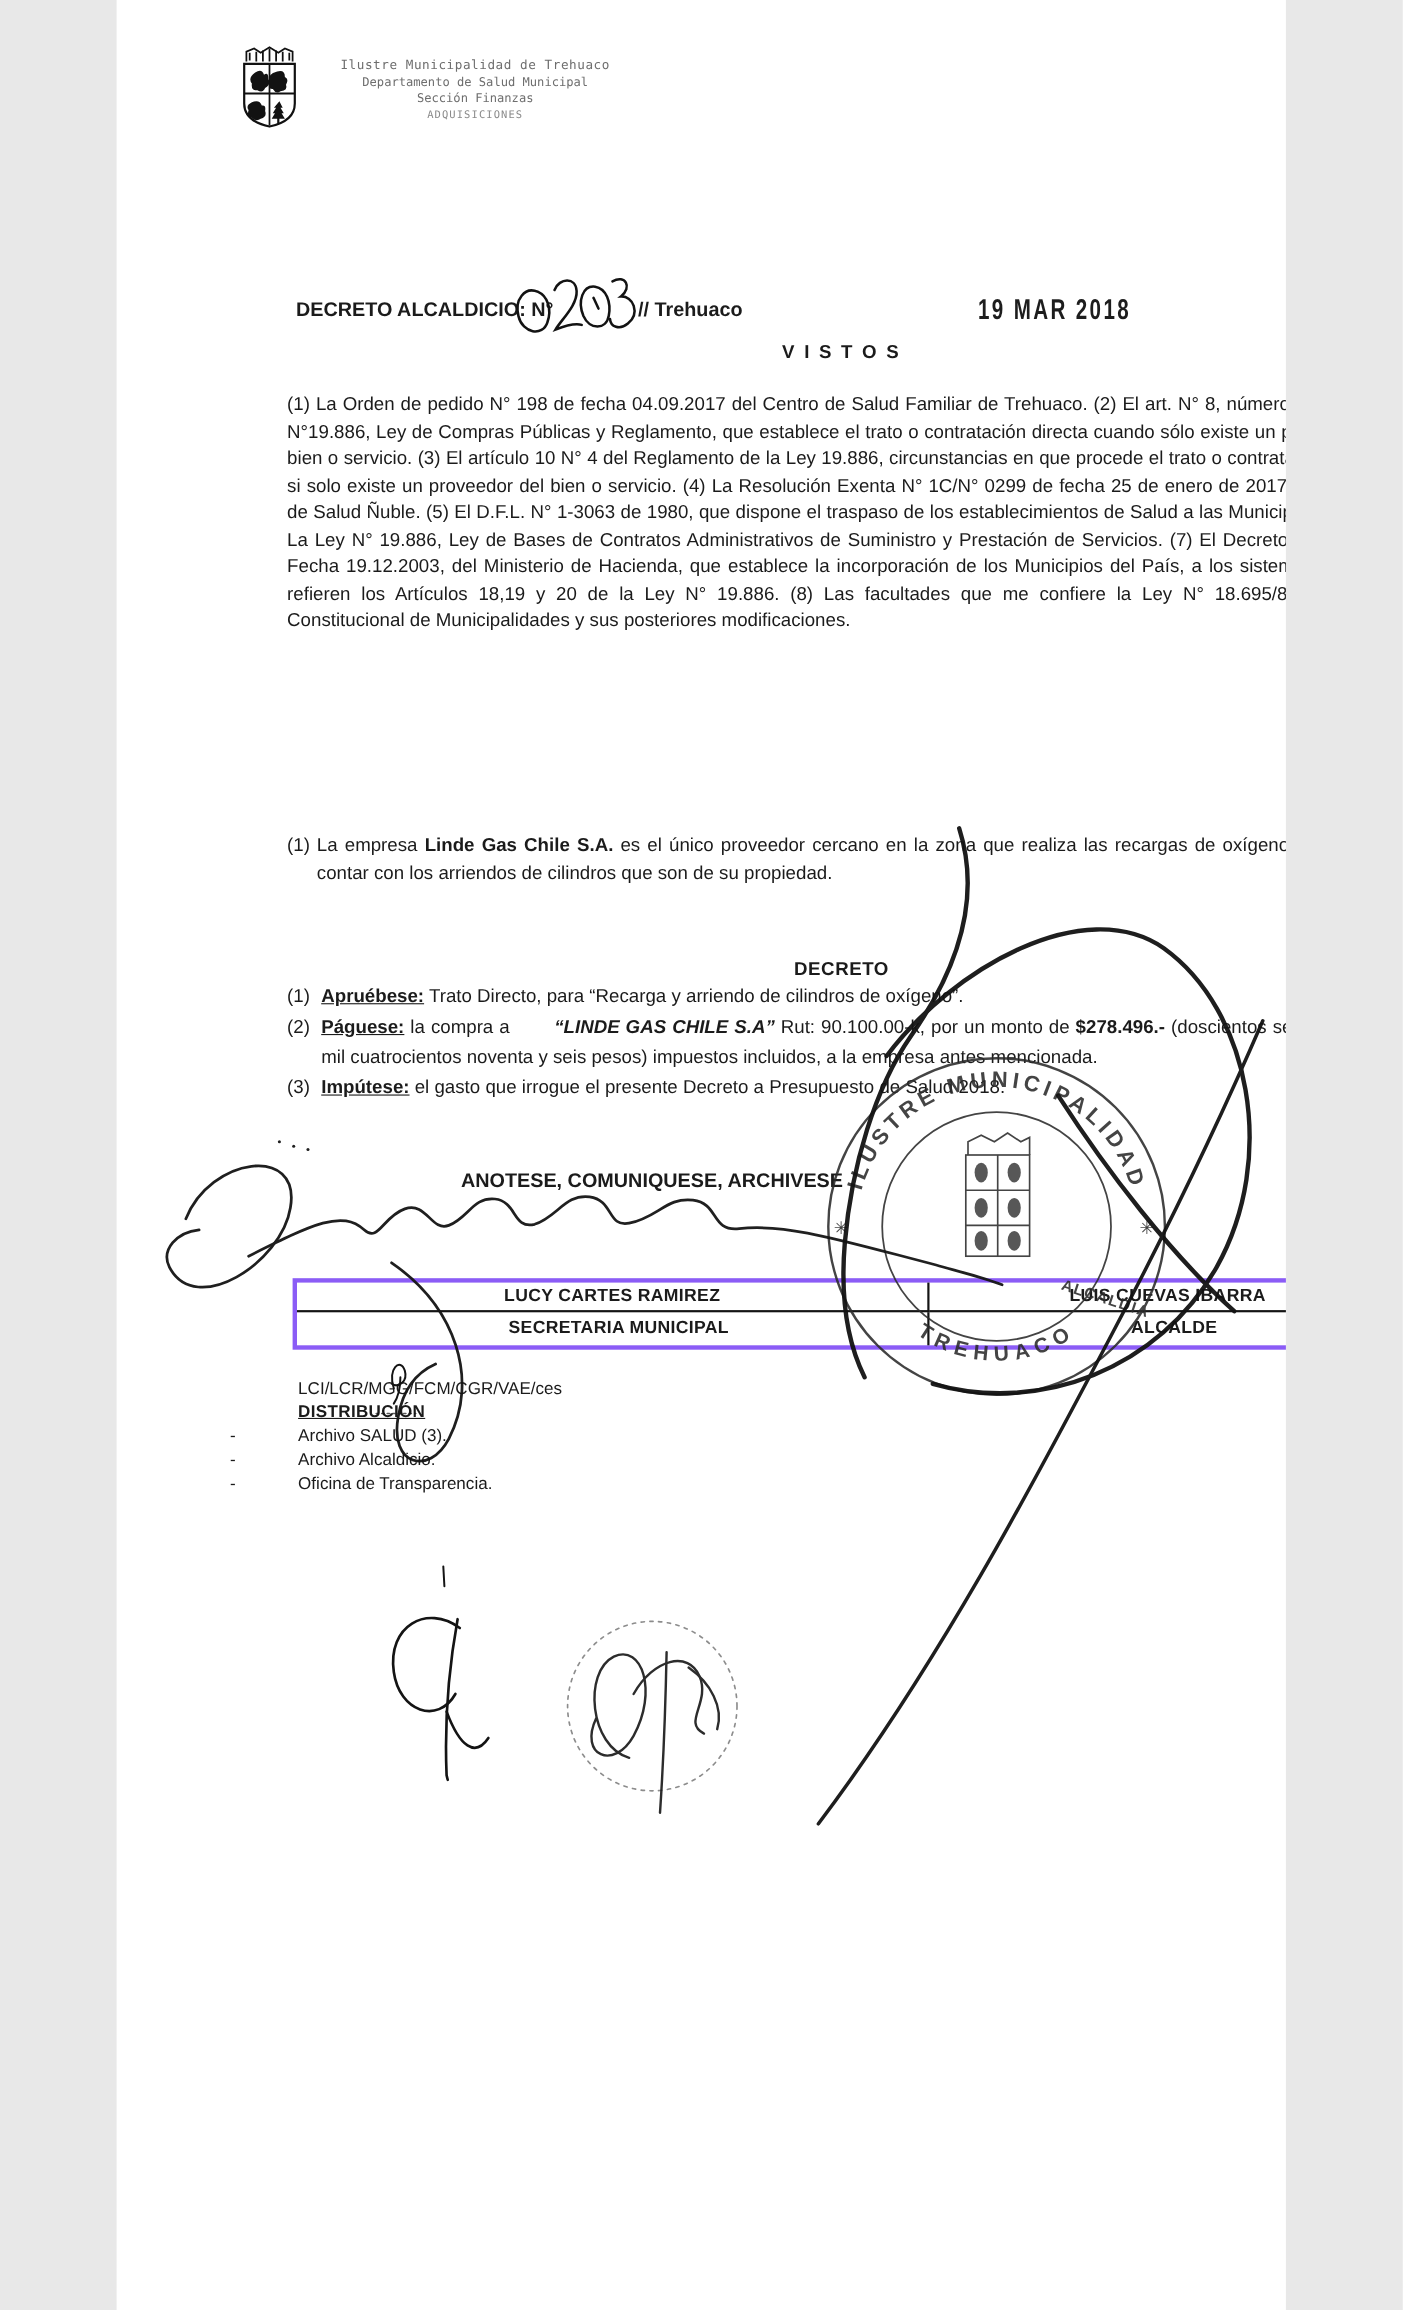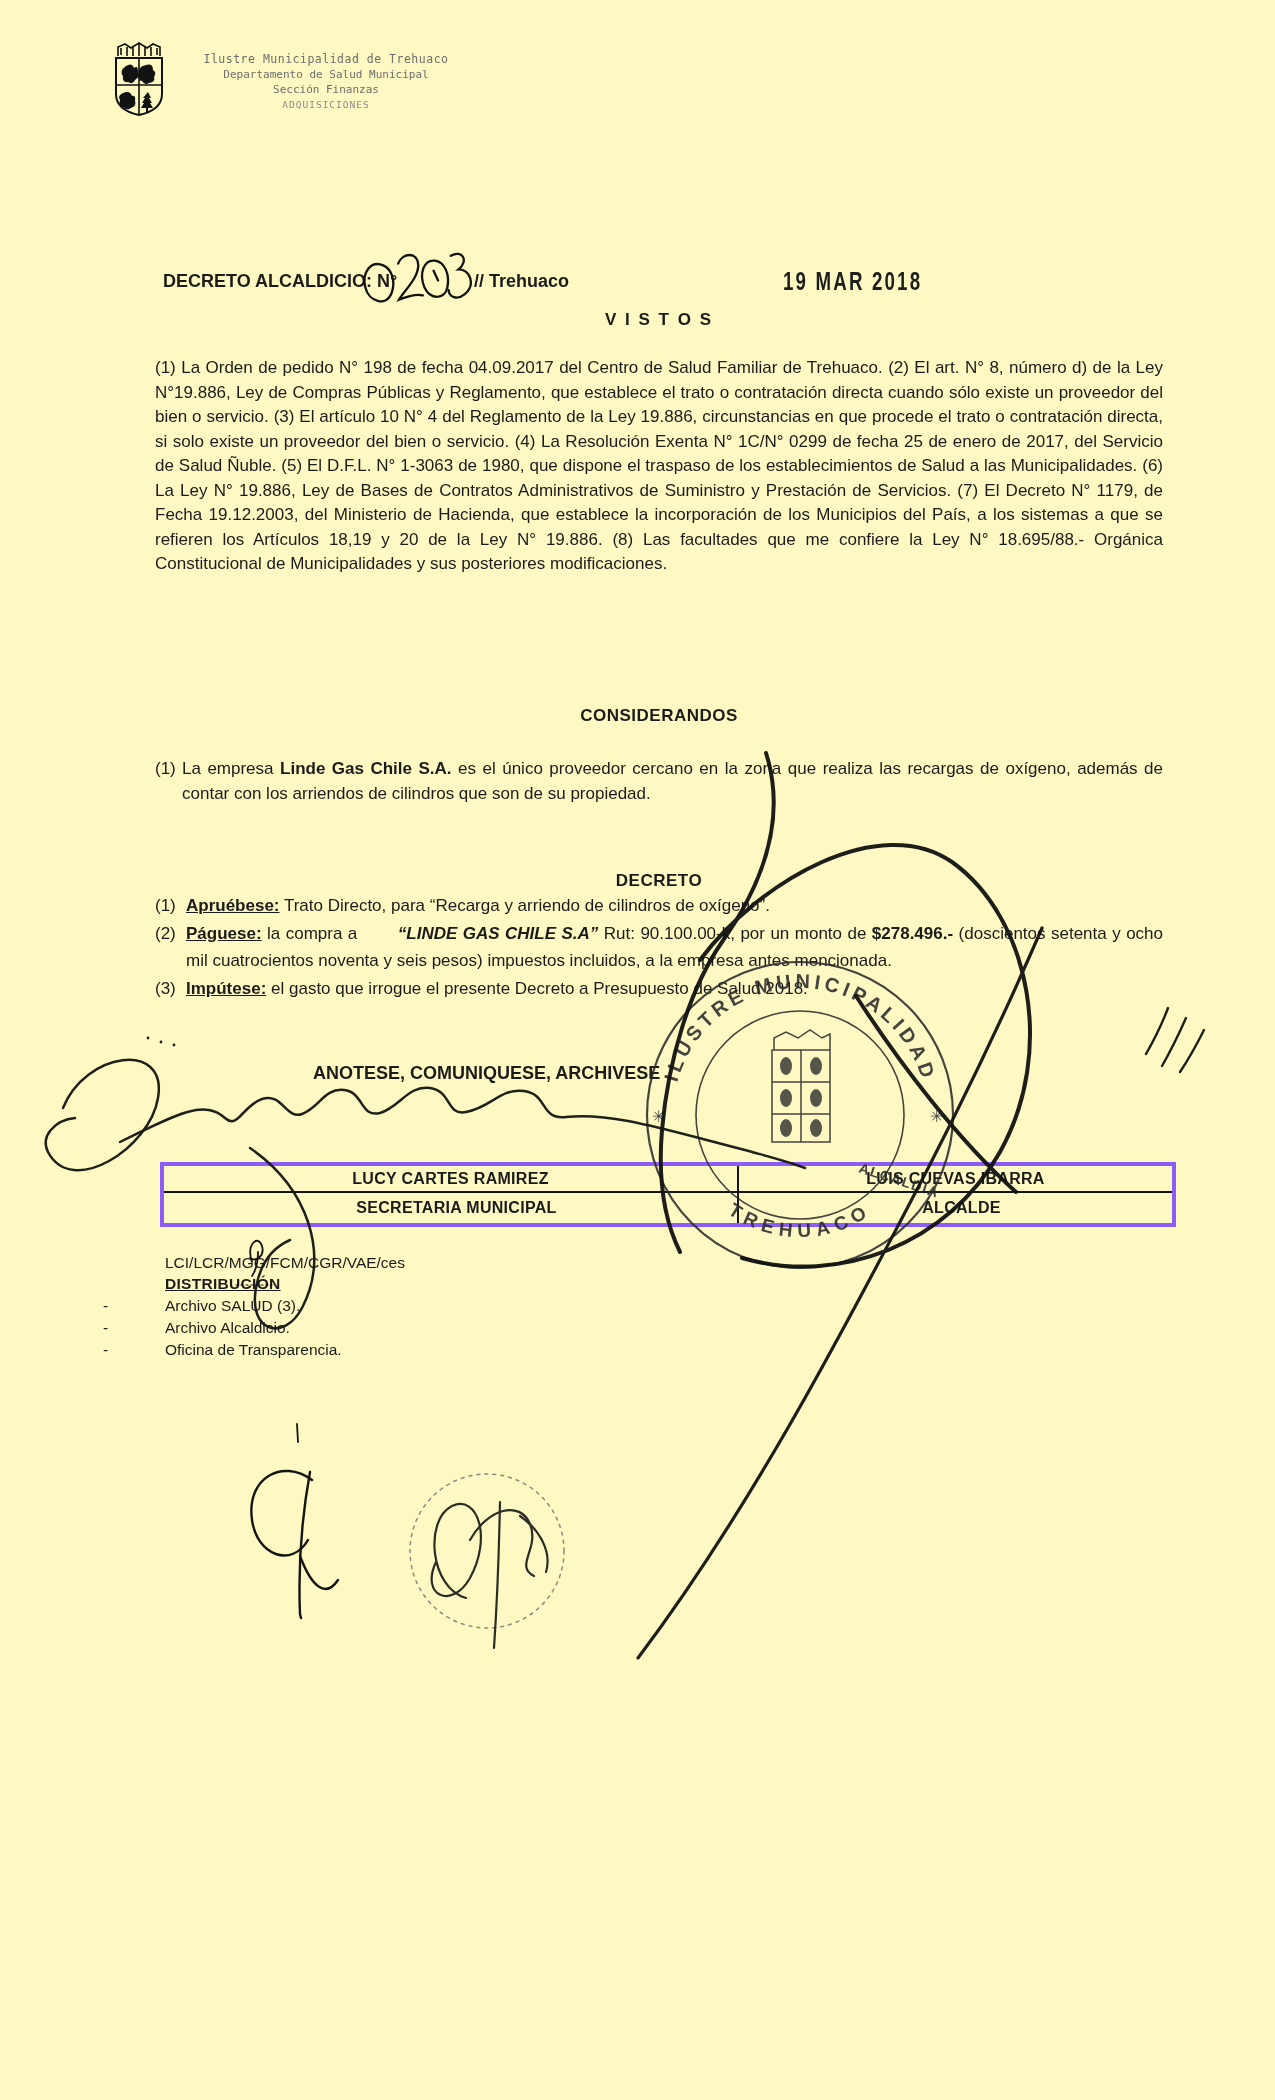--- a/index.html
+++ b/index.html
@@ -1,16 +1,16 @@
 <!DOCTYPE html>
 <html><head>
 <meta charset="utf-8">
 <style>
   html,body{margin:0;padding:0;background:#e8e8e8;}
-  #page{position:relative;width:1275px;height:2100px;background:#fef9c3;margin:0 auto;
+  #page{position:relative;width:1063px;height:2100px;background:#ffffff;margin:0 auto;
         font-family:"Liberation Sans",sans-serif;color:#1b1b1b;overflow:hidden;}
   .abs{position:absolute;}
   
   .org{font-family:"DejaVu Sans Mono",monospace;color:#6e6e6e;text-align:center;line-height:15px;}
   .org .l1{font-size:11.5px;letter-spacing:.5px;}
   .org .l2{font-size:11px;}
   .org .l3{font-size:11px;}
   .org .l4{font-size:9.5px;color:#8a8a8a;letter-spacing:1px;}
   
   .ref{left:480px;top:130px;width:394px;font-size:17px;line-height:26px;text-align:justify;}
@@ -82,21 +82,20 @@
   </div>
 
 
   <div class="abs decree-label">DECRETO ALCALDICIO: N°</div>
   <div class="abs decree-place">// Trehuaco</div>
   <div class="abs date-stamp">19 MAR 2018</div>
 
   <div class="abs colhead vistos-h">V I S T O S</div>
   <div class="abs para vistos-p">(1)   La Orden de pedido N° 198 de fecha 04.09.2017 del Centro de Salud Familiar de Trehuaco. (2) El art. N° 8, número d) de la Ley N°19.886, Ley de Compras Públicas y Reglamento, que establece el trato o contratación directa cuando sólo existe un proveedor del bien o servicio. (3) El artículo 10 N° 4 del Reglamento de la Ley 19.886, circunstancias en que procede el trato o contratación directa, si solo existe un proveedor del bien o servicio. (4) La Resolución Exenta N° 1C/N° 0299 de fecha 25 de enero de 2017, del Servicio de Salud Ñuble. (5) El D.F.L. N° 1-3063 de 1980, que dispone el traspaso de los establecimientos de Salud a las Municipalidades. (6) La Ley N° 19.886, Ley de Bases de Contratos Administrativos de Suministro y Prestación de Servicios. (7) El Decreto N° 1179, de Fecha 19.12.2003, del Ministerio de Hacienda, que establece la incorporación de los Municipios del País, a los sistemas a que se refieren los Artículos 18,19 y 20 de la Ley N° 19.886. (8) Las facultades que me confiere la Ley N° 18.695/88.- Orgánica Constitucional de Municipalidades y sus posteriores modificaciones.</div>
 
-  <div class="abs colhead consid-h">CONSIDERANDOS</div>
   <div class="abs para consid-p">
     <div class="hang">
       <span class="num">(1)</span><span>La empresa </span><b>Linde Gas Chile S.A.</b><span> es el único proveedor cercano en la zona que realiza las recargas de oxígeno, además de contar con los arriendos de cilindros que son de su propiedad.</span>
     </div>
   </div>
 
   <div class="abs colhead decreto-h">DECRETO</div>
   <div class="abs para dlist">
     <div class="hang">
       <span class="num">(1)</span><span class="lead">Apruébese:</span><span> Trato Directo, para “Recarga y arriendo de cilindros de oxígeno”.</span>

